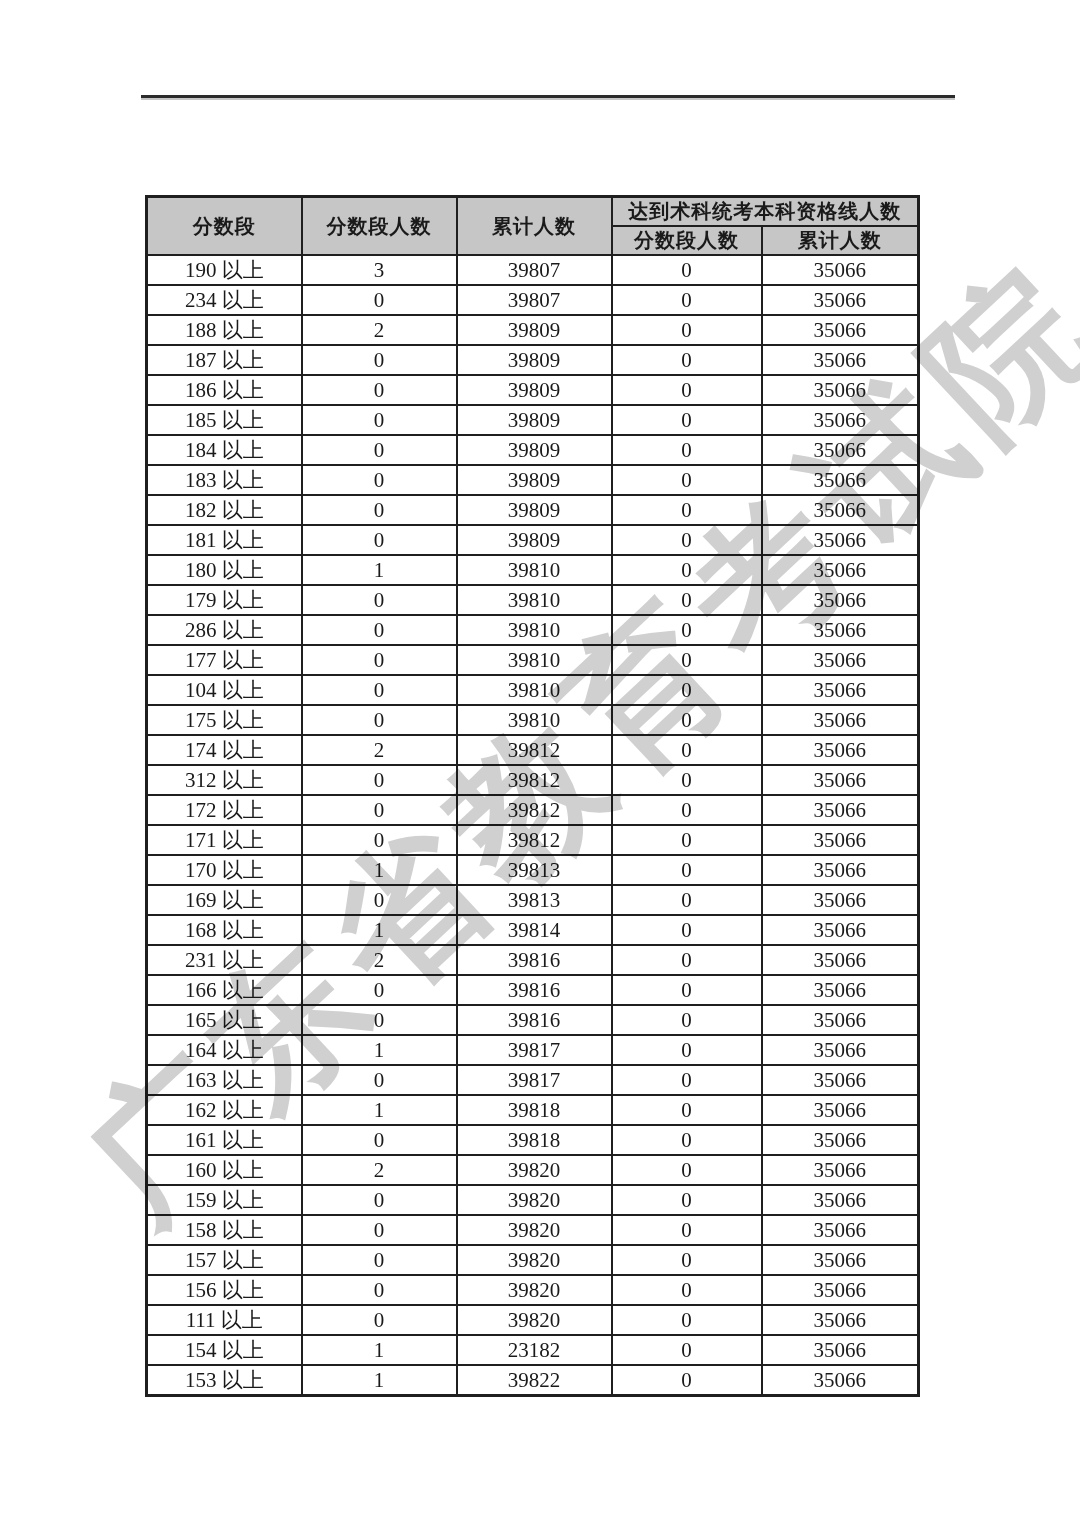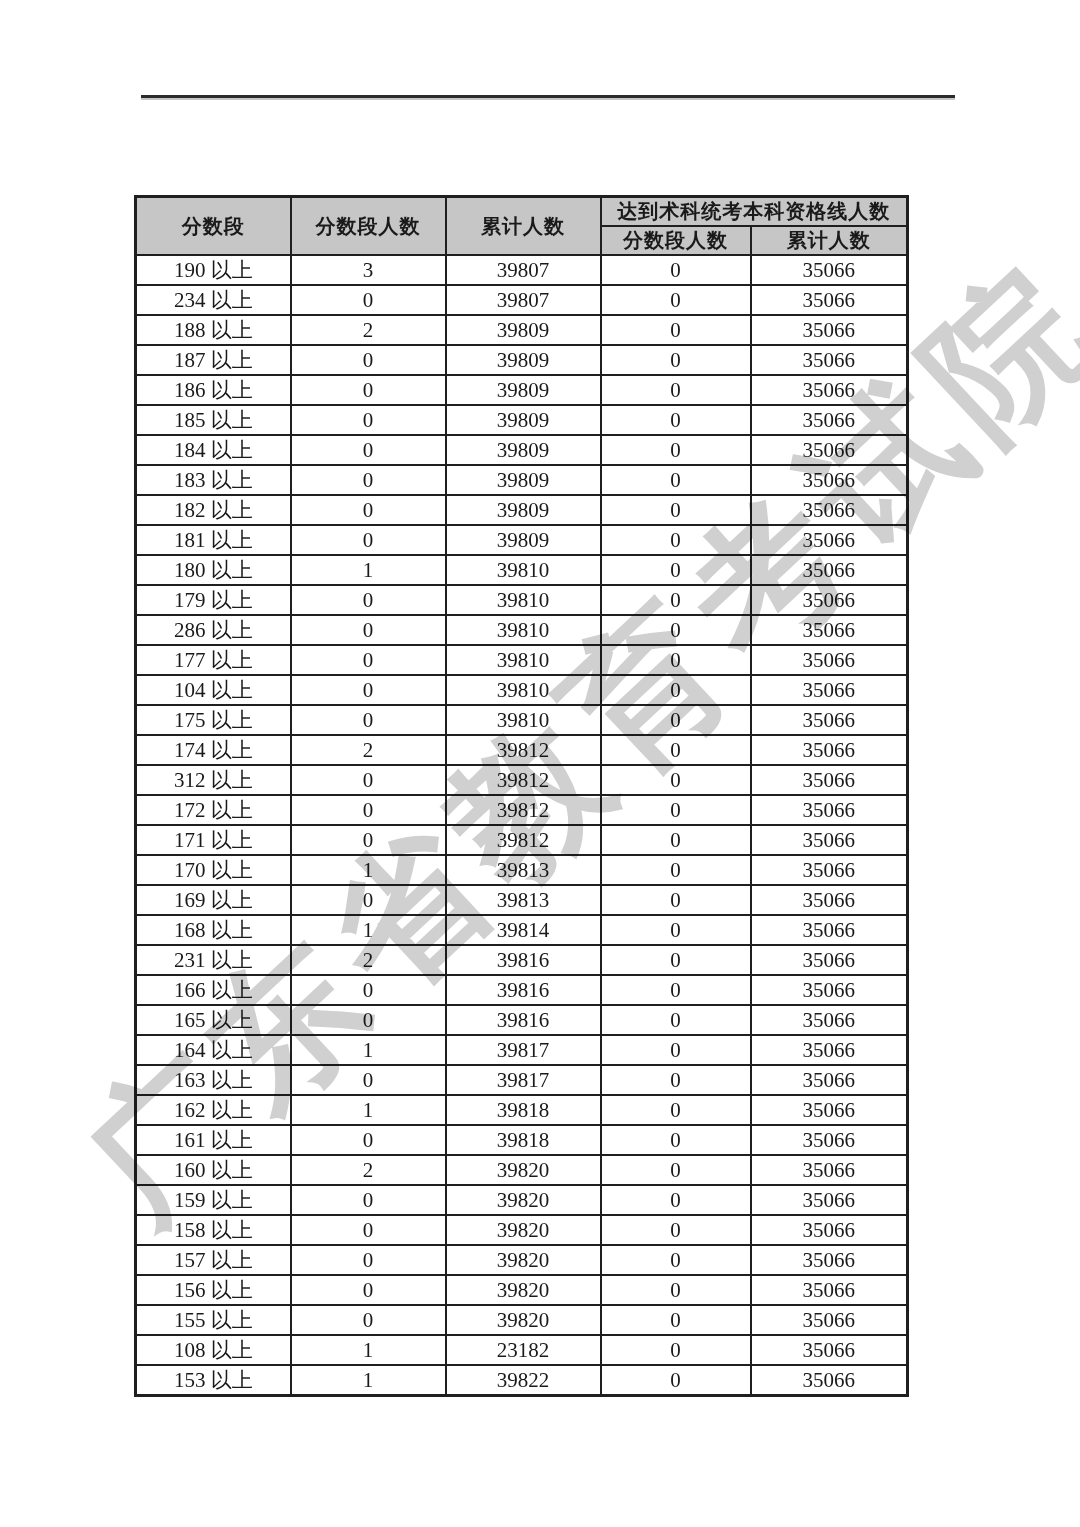--- a/index.html
+++ b/index.html
@@ -17,21 +17,21 @@
     position: absolute;
     left: 141px;
     top: 95px;
     width: 814px;
     height: 3px;
     background: var(--rule, #2b2b2b);
     box-shadow: 0 2px 0 rgba(150,150,150,0.55);
   }
   table.score-table {
     position: absolute;
-    left: 134px;
+    left: 145px;
     top: 195px;
     width: 772px;
     border-collapse: collapse;
     table-layout: fixed;
     border: 3px solid var(--border, #1f1f1f);
   }
   table.score-table th,
   table.score-table td {
     border: 2px solid var(--border, #1f1f1f);
     text-align: center;
@@ -341,28 +341,28 @@
           <td>35066</td>
         </tr>
         <tr>
           <td>156 以上</td>
           <td>0</td>
           <td>39820</td>
           <td>0</td>
           <td>35066</td>
         </tr>
         <tr>
-          <td>155 以上</td>
-          <td>0</td>
-          <td>39820</td>
-          <td>0</td>
-          <td>35066</td>
-        </tr>
-        <tr>
-          <td>108 以上</td>
+          <td>111 以上</td>
+          <td>0</td>
+          <td>39820</td>
+          <td>0</td>
+          <td>35066</td>
+        </tr>
+        <tr>
+          <td>154 以上</td>
           <td>1</td>
           <td>23182</td>
           <td>0</td>
           <td>35066</td>
         </tr>
         <tr>
           <td>153 以上</td>
           <td>1</td>
           <td>39822</td>
           <td>0</td>

